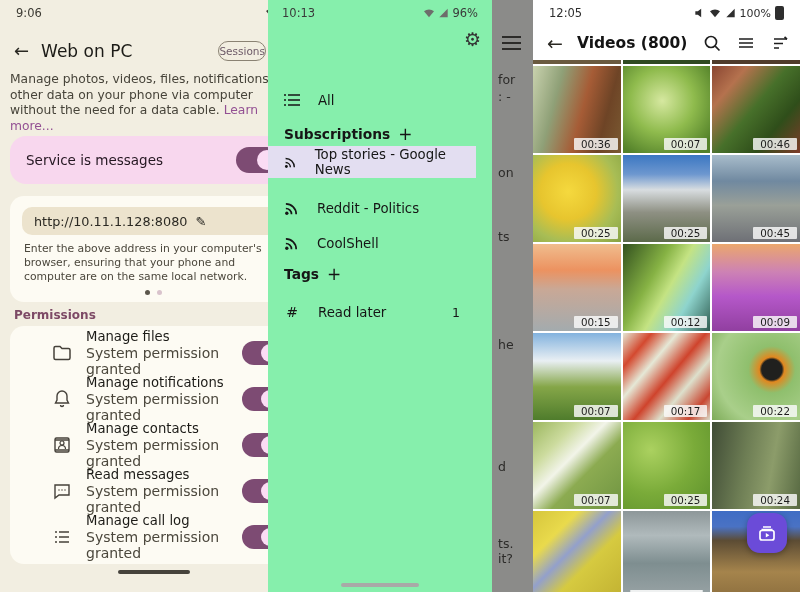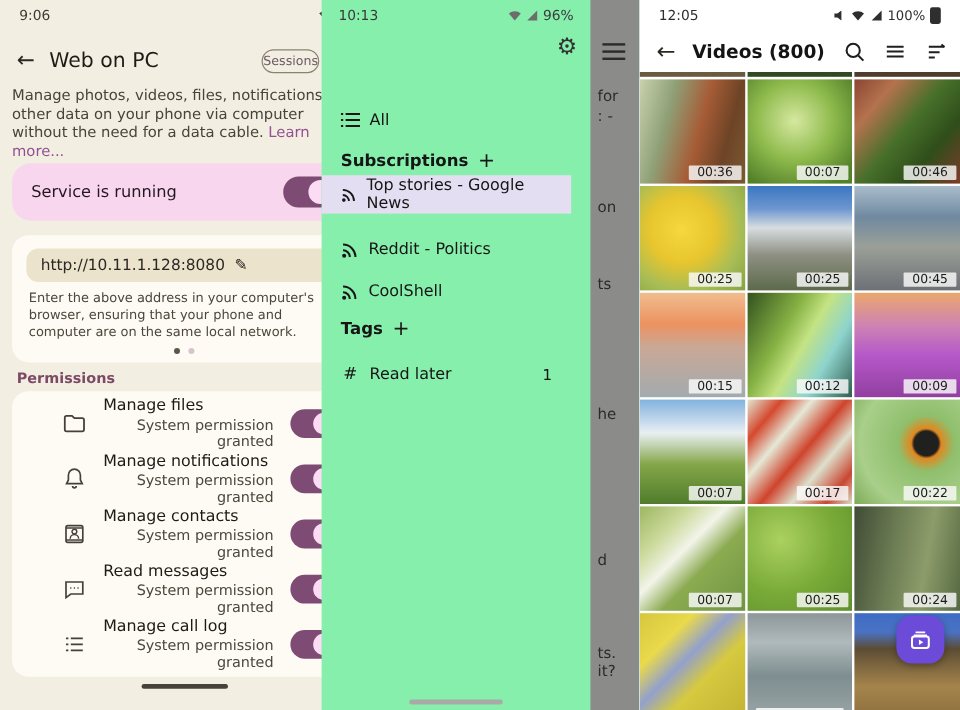--- a/index.html
+++ b/index.html
@@ -32,27 +32,27 @@
   .urlnote{margin:0 14px;font-size:10.8px;line-height:1.3;color:#4b473c;}
   .pagedots{position:absolute;bottom:7px;left:0;right:0;display:flex;justify-content:center;gap:7px;}
   .pdot{width:5px;height:5px;border-radius:50%;}
   .pdot.d1{background:#5b564b;} .pdot.d2{background:#d9c3cc;}
   .permlabel{position:absolute;top:308px;left:14px;font-size:12px;font-weight:bold;color:#7d4a66;}
   .permcard{position:absolute;top:326px;left:10px;right:12px;height:238px;background:#fdfbf3;border-radius:14px;padding:4px 0;}
   .permrow{height:46px;display:flex;align-items:center;padding:0 14px;gap:14px;margin-left:28px;}
   .permico{width:20px;height:20px;flex:none;color:#45413a;}
   .permtxt{flex:1;min-width:0;}
   .permtitle{font-size:13.2px;color:#1c1b17;}
-  .permsub{font-size:12px;color:#4b473c;margin-top:1px;text-align:right;}
+  .permsub{font-size:14px;color:#4b473c;margin-top:1px;}
   .navhandle{position:absolute;bottom:18px;left:50%;transform:translateX(-50%);width:72px;height:4px;border-radius:2px;background:#46423b;}
   
   #mid{left:268px;width:265px;background:#86efac;color:#161616;}
   .mid-sbar{position:absolute;top:0;left:0;width:224px;height:26px;display:flex;align-items:center;padding:0 14px;font-size:11.5px;color:#3a3a3a;}
   .gear{position:absolute;top:28px;left:196px;font-size:19px;color:#333;}
-  .drawitem{position:absolute;left:0;width:208px;display:flex;align-items:center;gap:8px;padding:0 16px;height:32px;font-size:13.3px;color:#161616;}
+  .drawitem{position:absolute;left:0;width:208px;display:flex;align-items:center;gap:18px;padding:0 16px;height:32px;font-size:13.3px;color:#161616;}
   .drawitem.hl{background:#e3def1;}
   .sechead{position:absolute;left:16px;display:flex;align-items:center;gap:8px;font-size:13.8px;font-weight:600;color:#161616;}
   .plus{font-size:17px;font-weight:400;color:#161616;}
   .dcount{margin-left:auto;font-size:12.5px;}
   .hashico{font-size:14px;width:16px;text-align:center;}
   .dimstrip{position:absolute;top:0;left:224px;width:41px;height:592px;background:#8b8b89;}
   .frag{position:absolute;left:6px;font-size:12.5px;color:#2c2b29;white-space:nowrap;}
   .dimburger{position:absolute;top:36px;left:10px;width:19px;}
   .dimburger div{height:2px;background:#2c2b29;margin-bottom:4px;}
   .mid-handle{position:absolute;bottom:5px;left:73px;width:78px;height:4px;border-radius:2px;background:#a9a9a7;}
@@ -90,21 +90,21 @@
     <div class="l-head">
       <span class="backarrow">←</span>
       <span class="l-title">Web on PC</span>
       <span class="chip">Sessions</span>
       <span class="kebab">⋮</span>
     </div>
 
     <div class="l-desc"><span>Manage photos, videos, files, notifications, and other data on your phone via computer without the need for a data cable. </span><span class="l-link">Learn more...</span></div>
 
     <div class="pinkcard">
-      <span class="lbl">Service is running</span>
+      <span class="lbl">Service is messages</span>
       <span class="tgl">
           <span class="th"></span>
         </span>
     </div>
 
     <div class="whitecard" style="position:absolute;">
       <div class="urlpill">
         <span class="urltext">http://10.11.1.128:8080</span>
         <span class="pencil">✎</span>
       </div>

